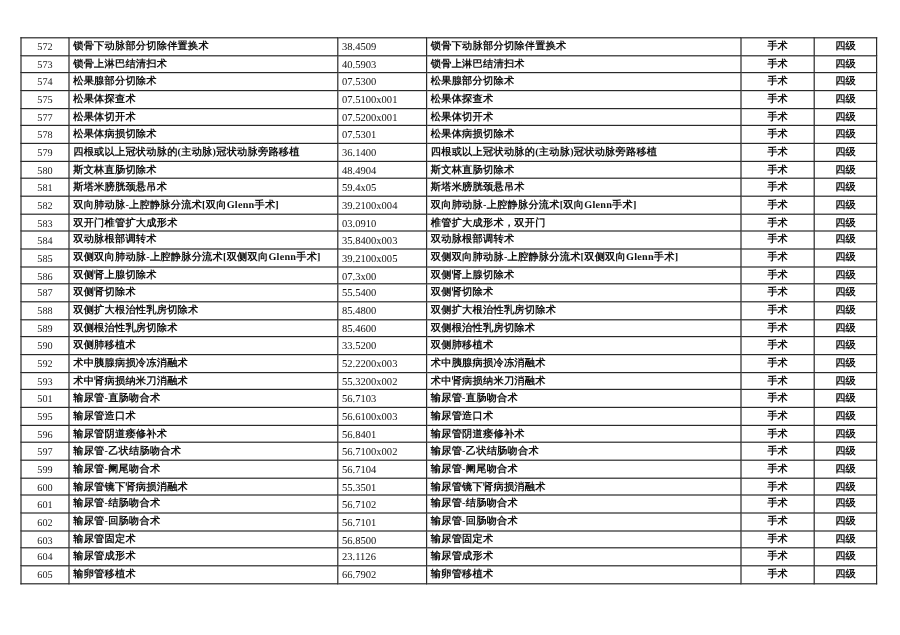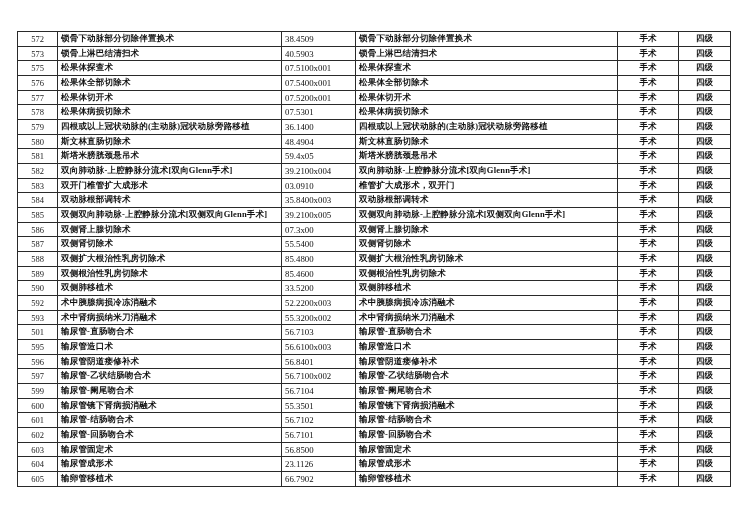--- a/index.html
+++ b/index.html
@@ -91,38 +91,38 @@
 
     <tr>
       <td class="c-no">573</td>
       <td class="c-name">锁骨上淋巴结清扫术</td>
       <td class="c-code">40.5903</td>
       <td class="c-name">锁骨上淋巴结清扫术</td>
       <td class="c-cat">手术</td>
       <td class="c-grade">四级</td>
     </tr>
 
+    <tr>
+      <td class="c-no">574</td>
+      <td class="c-name">松果腺部分切除术</td>
+      <td class="c-code">07.5300</td>
+      <td class="c-name">松果腺部分切除术</td>
+      <td class="c-cat">手术</td>
+      <td class="c-grade">四级</td>
+    </tr>
 
     <tr>
       <td class="c-no">575</td>
       <td class="c-name">松果体探查术</td>
       <td class="c-code">07.5100x001</td>
       <td class="c-name">松果体探查术</td>
       <td class="c-cat">手术</td>
       <td class="c-grade">四级</td>
     </tr>
 
-    <tr>
-      <td class="c-no">576</td>
-      <td class="c-name">松果体全部切除术</td>
-      <td class="c-code">07.5400x001</td>
-      <td class="c-name">松果体全部切除术</td>
-      <td class="c-cat">手术</td>
-      <td class="c-grade">四级</td>
-    </tr>
 
     <tr>
       <td class="c-no">577</td>
       <td class="c-name">松果体切开术</td>
       <td class="c-code">07.5200x001</td>
       <td class="c-name">松果体切开术</td>
       <td class="c-cat">手术</td>
       <td class="c-grade">四级</td>
     </tr>
 

